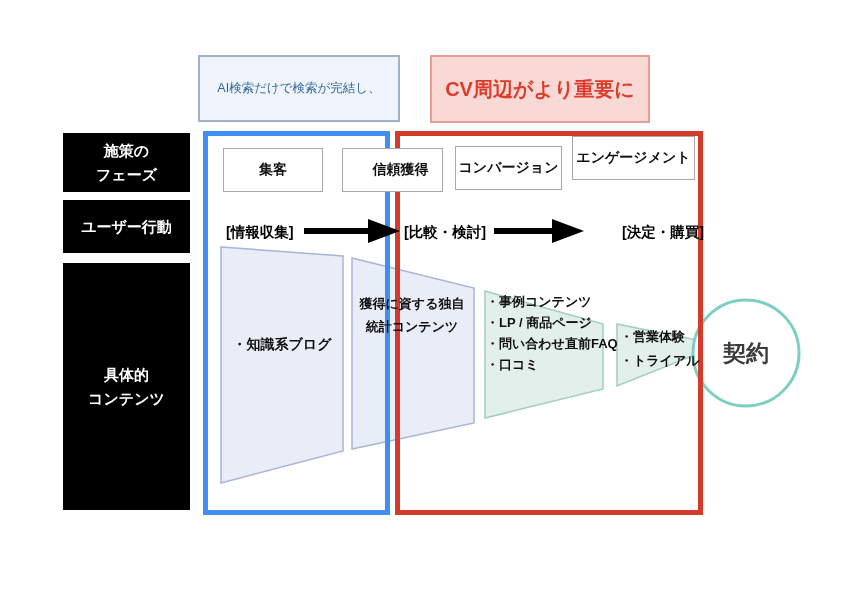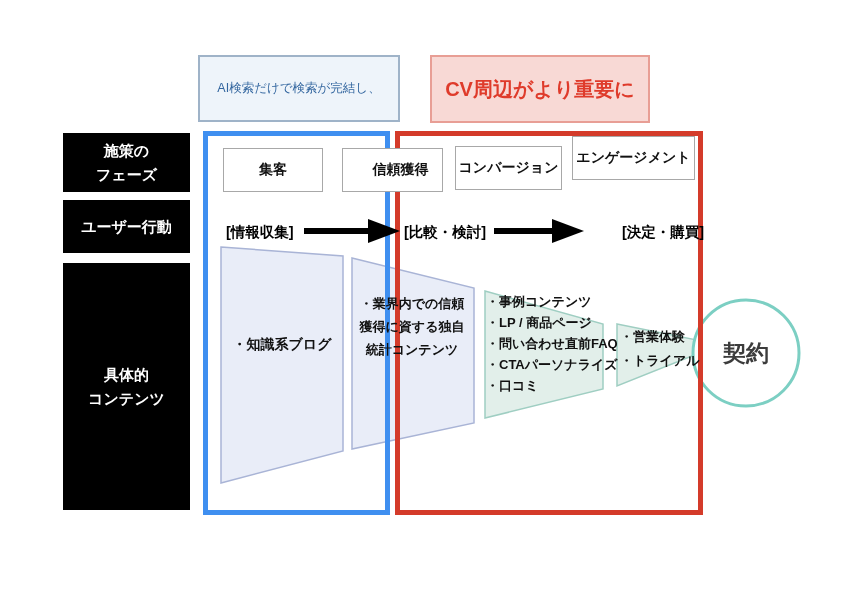--- a/index.html
+++ b/index.html
@@ -128,29 +128,27 @@
     <g>
       <line x1="494" y1="231" x2="554" y2="231" stroke="#000" stroke-width="6"></line>
       <polygon points="552,219 584,231 552,243" fill="#000"></polygon>
     </g>
   </svg>
 
   <div class="abs ftext ft-1">
     <div>・知識系ブログ</div>
   </div>
   <div class="abs ftext ft-2">
-    <div>・業界内での信頼</div>
     <div>獲得に資する独自</div>
     <div>統計コンテンツ</div>
   </div>
   <div class="abs ftext ft-3">
     <div>・事例コンテンツ</div>
     <div>・LP / 商品ページ</div>
     <div>・問い合わせ直前FAQ</div>
-    <div>・CTAパーソナライズ</div>
     <div>・口コミ</div>
   </div>
   <div class="abs ftext ft-4">
     <div>・営業体験</div>
     <div>・トライアル</div>
   </div>
 
   <div class="abs goal-label">契約</div>
 
 </div>

